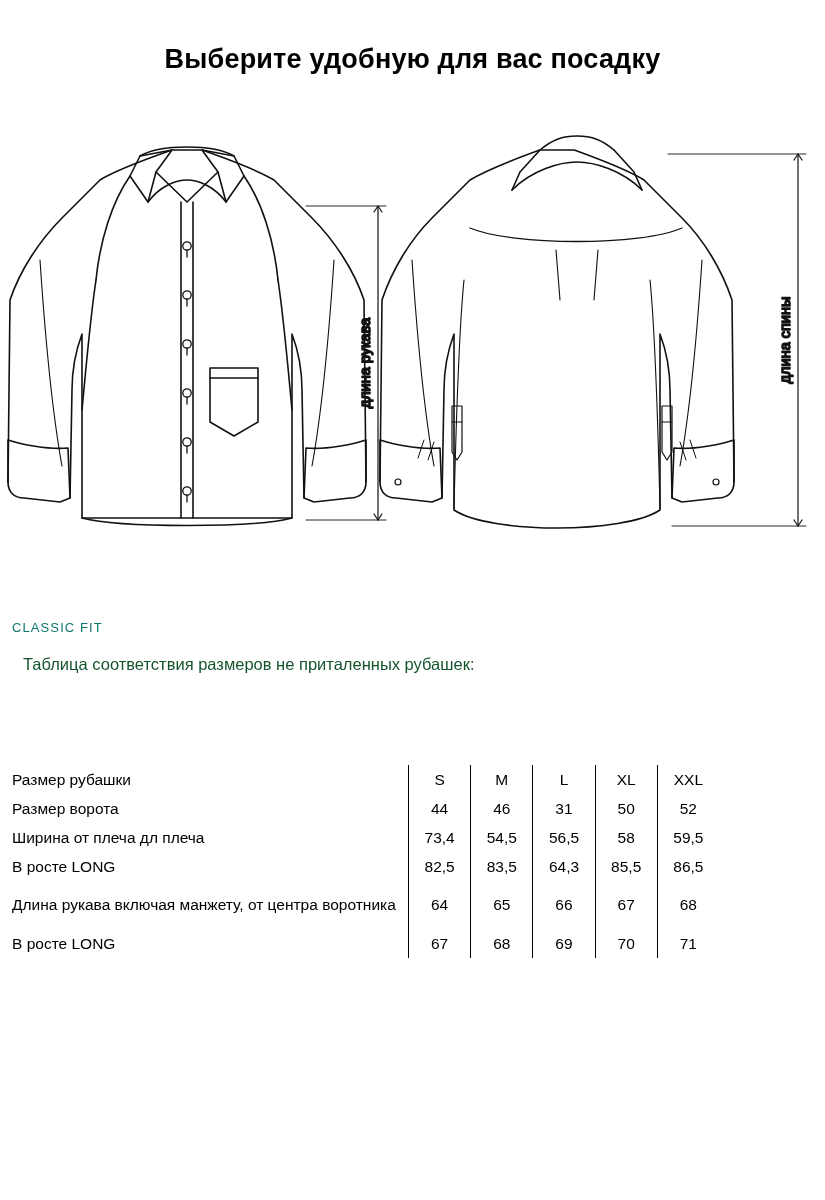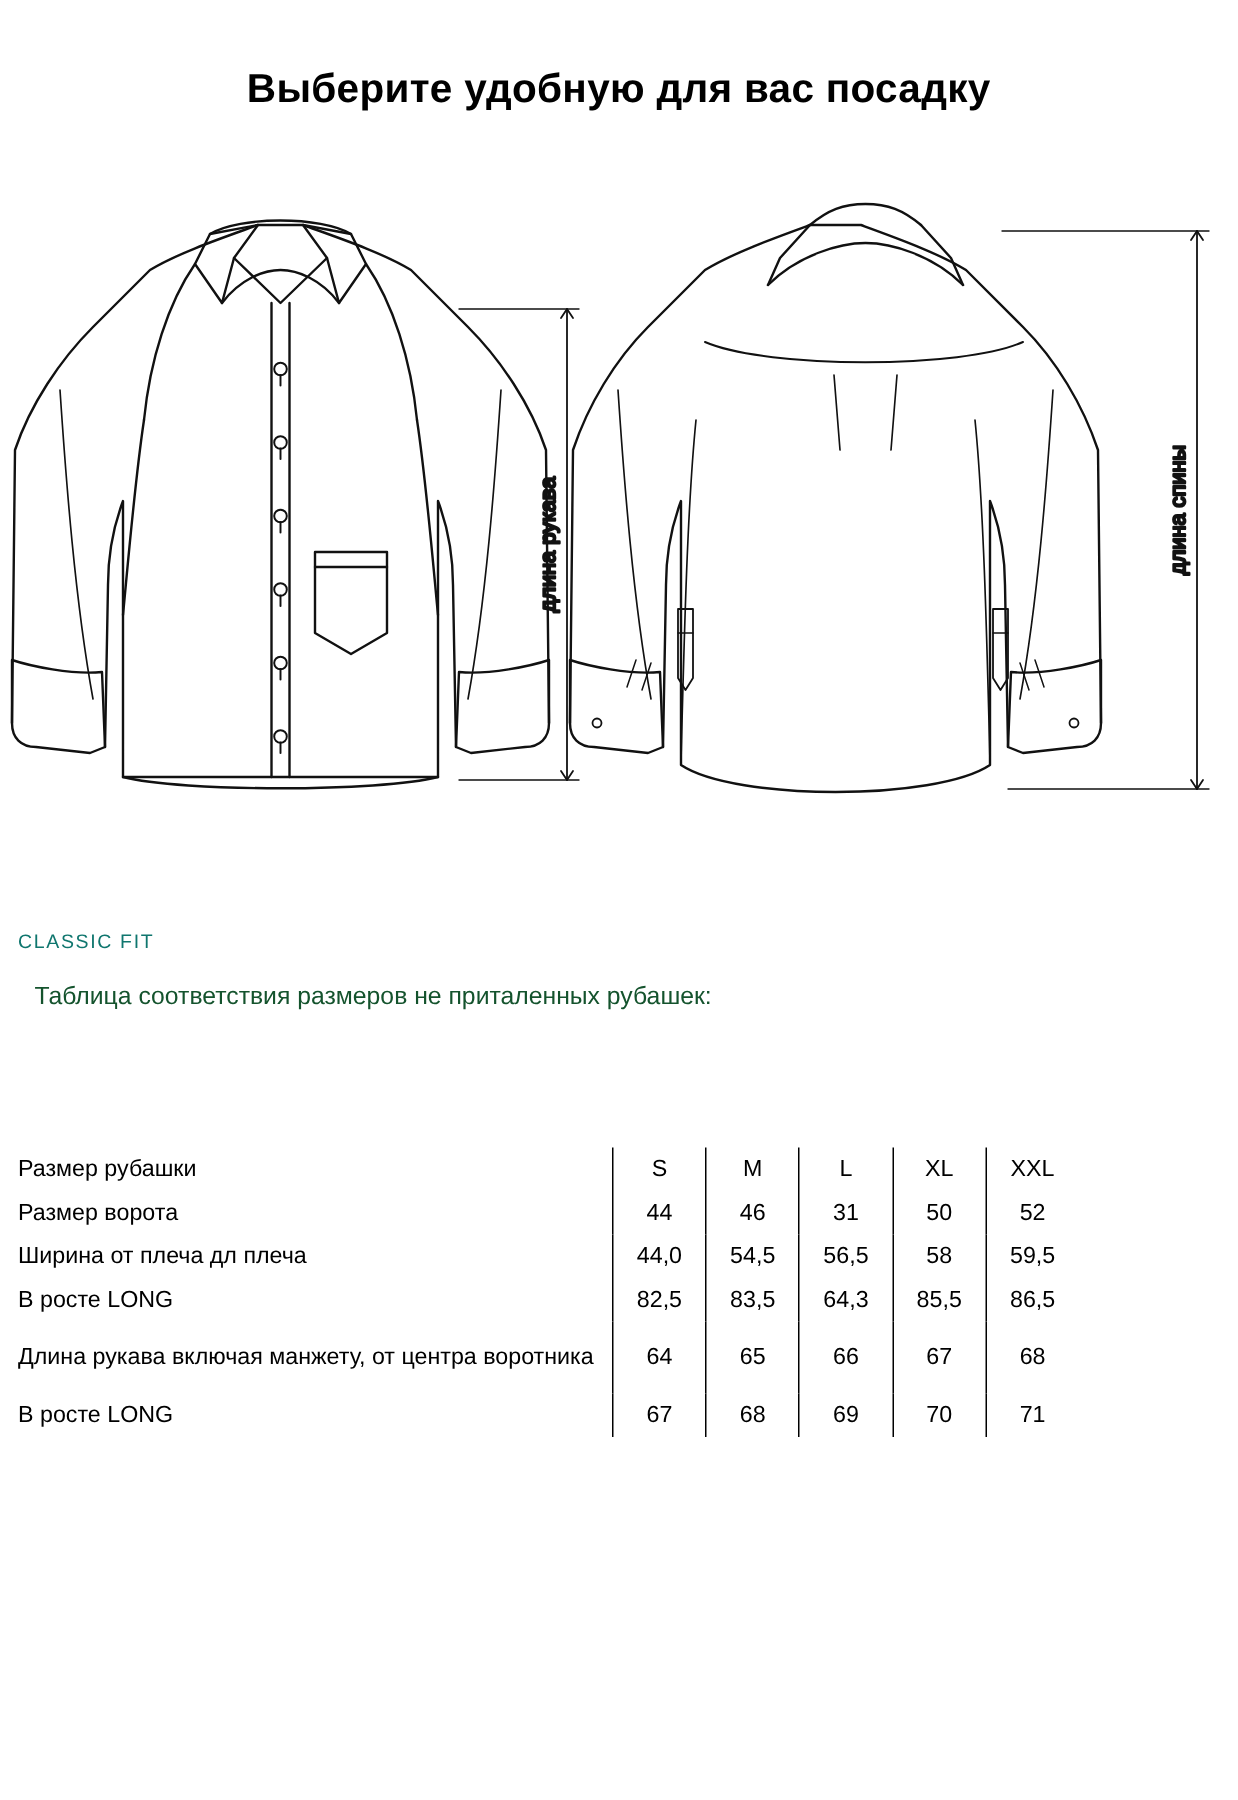--- a/index.html
+++ b/index.html
@@ -267,21 +267,21 @@
       <tr>
         <td class="rowhead">Размер ворота</td>
         <td class="val">44</td>
         <td class="val">46</td>
         <td class="val">31</td>
         <td class="val">50</td>
         <td class="val">52</td>
       </tr>
       <tr>
         <td class="rowhead">Ширина от плеча дл плеча</td>
-        <td class="val">44,0</td>
+        <td class="val">73,4</td>
         <td class="val">54,5</td>
         <td class="val">56,5</td>
         <td class="val">58</td>
         <td class="val">59,5</td>
       </tr>
       <tr>
         <td class="rowhead">В росте LONG</td>
         <td class="val">82,5</td>
         <td class="val">83,5</td>
         <td class="val">64,3</td>

